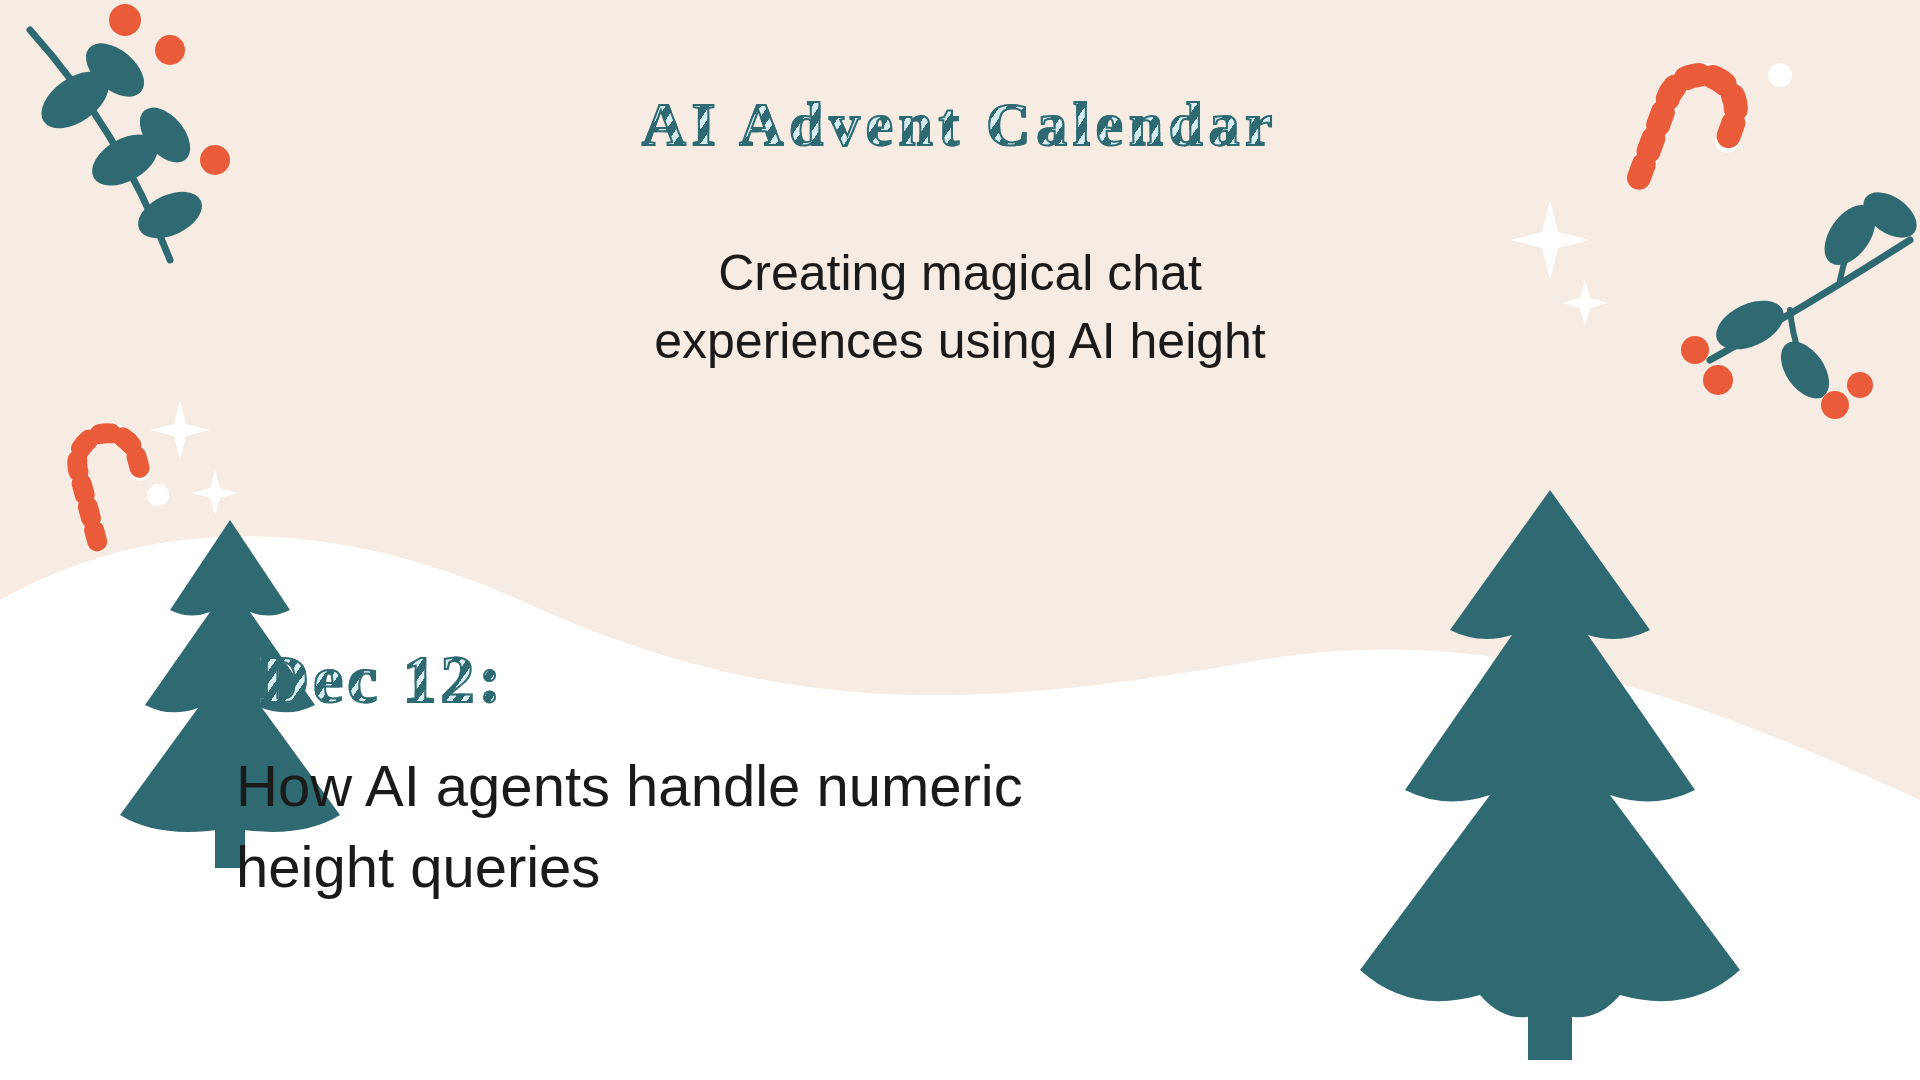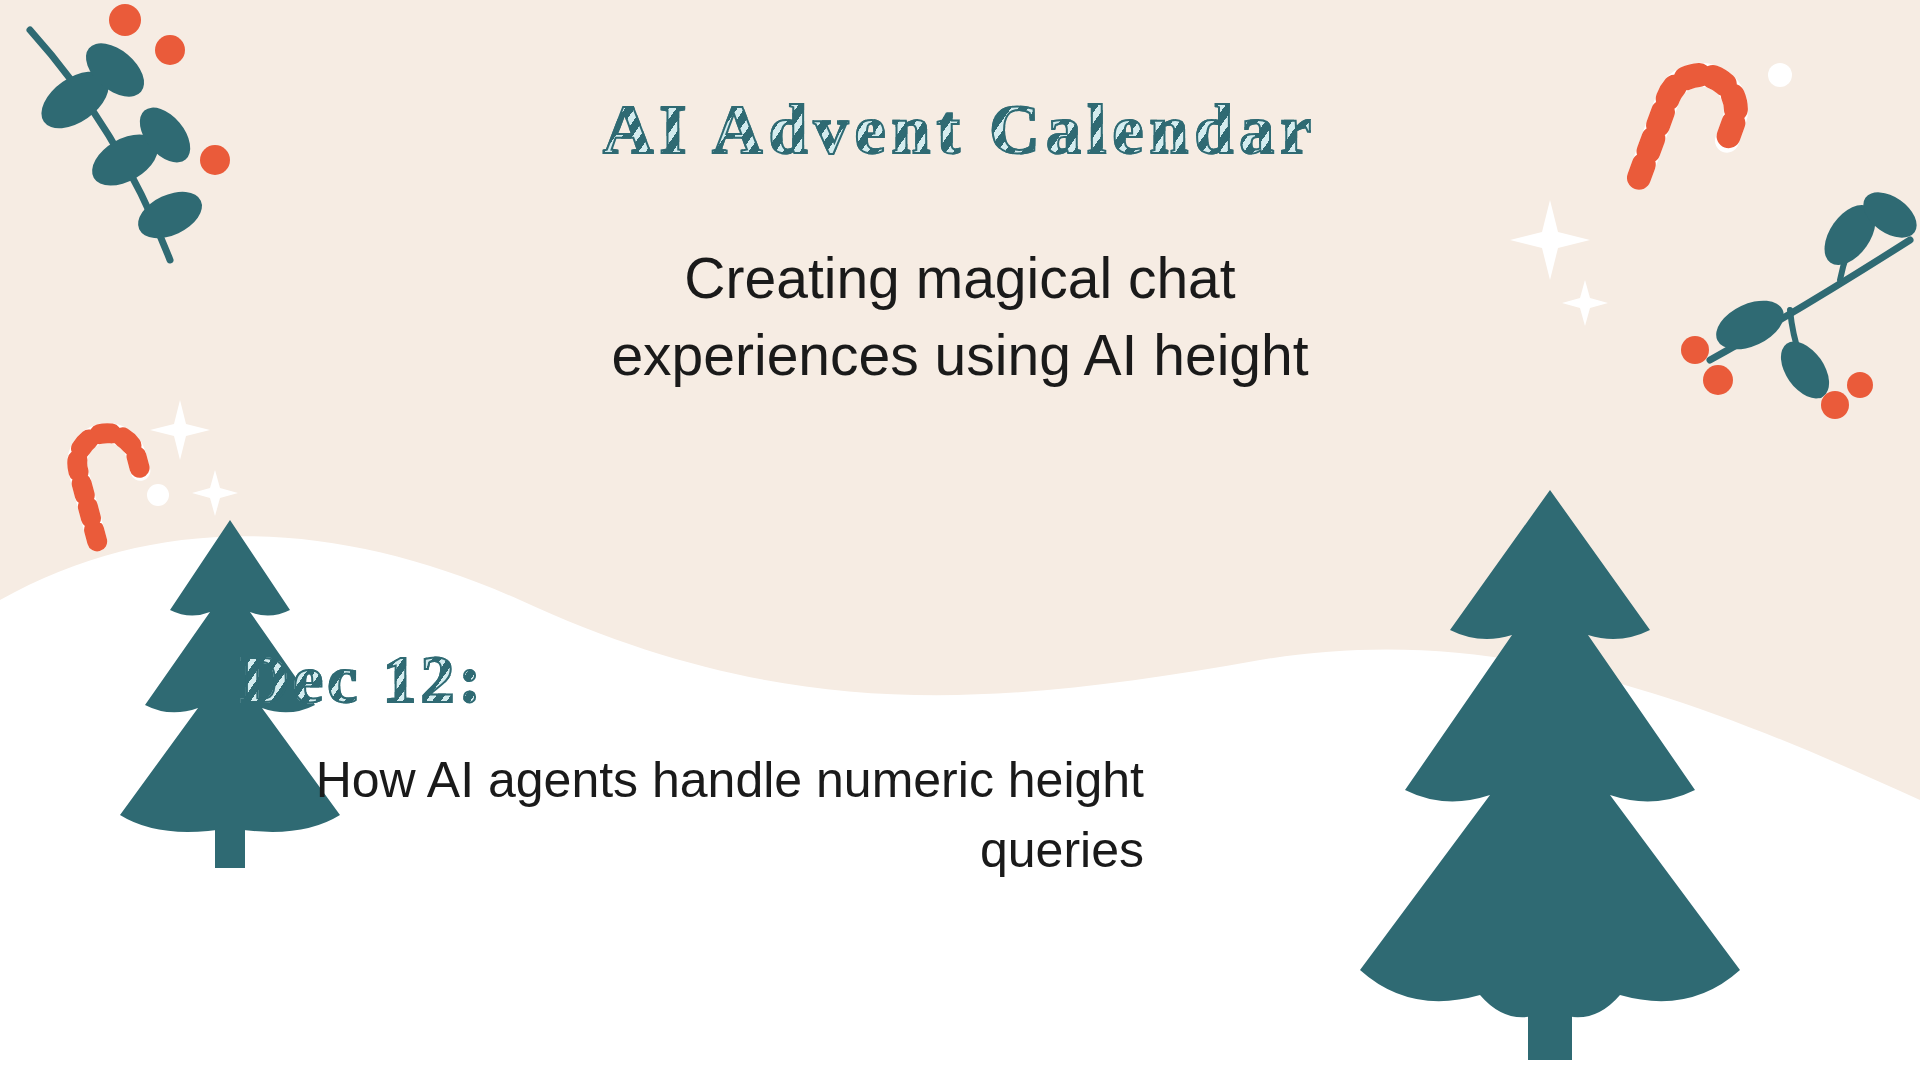--- a/index.html
+++ b/index.html
@@ -14,21 +14,21 @@
   z-index: 0;
 }
 
 
 .title {
   position: absolute;
   top: 90px;
   left: 0;
   width: 100%;
   text-align: center;
-  font-size: 70px;
+  font-size: 61px;
   font-weight: 700;
   color: #2f6a73;
   letter-spacing: 6px;
   z-index: 5;
   font-family: Georgia, 'Times New Roman', serif;
 }
 .title span.stripe {
   background: repeating-linear-gradient(125deg, #2f6a73 0 8px, #d4ecef 8px 14px);
   -webkit-background-clip: text;
   background-clip: text;
@@ -37,21 +37,21 @@
   text-stroke: 2px #2f6a73;
   font-weight: 900;
 }
 
 .subtitle {
   position: absolute;
   top: 240px;
   left: 0;
   width: 100%;
   text-align: center;
-  font-size: 57px;
+  font-size: 50px;
   color: #1a1a1a;
   line-height: 1.35;
   z-index: 5;
   font-weight: 400;
 }
 
 .date-label {
   position: absolute;
   top: 640px;
   left: 240px;
@@ -62,33 +62,33 @@
   z-index: 5;
   font-family: Georgia, 'Times New Roman', serif;
 }
 .date-label span.stripe {
   background: repeating-linear-gradient(125deg, #2f6a73 0 7px, #d4ecef 7px 12px);
   -webkit-background-clip: text;
   background-clip: text;
   color: transparent;
   -webkit-text-stroke: 2px #2f6a73;
   font-weight: 900;
+  margin-left: 20px;
 }
 
 .topic {
   position: absolute;
   top: 745px;
-  left: 244px;
+  left: 236px;
   width: 900px;
-  font-size: 50px;
+  font-size: 58px;
   color: #1a1a1a;
   line-height: 1.4;
   z-index: 5;
   font-weight: 400;
-  text-align: right;
 }
 
 
 .deco { position: absolute; z-index: 4; }
 </style>
 </head>
 <body>
 
 <svg class="bg-top" viewBox="0 0 1920 1080" preserveAspectRatio="none">
   <path d="M0,0 L1920,0 L1920,800

